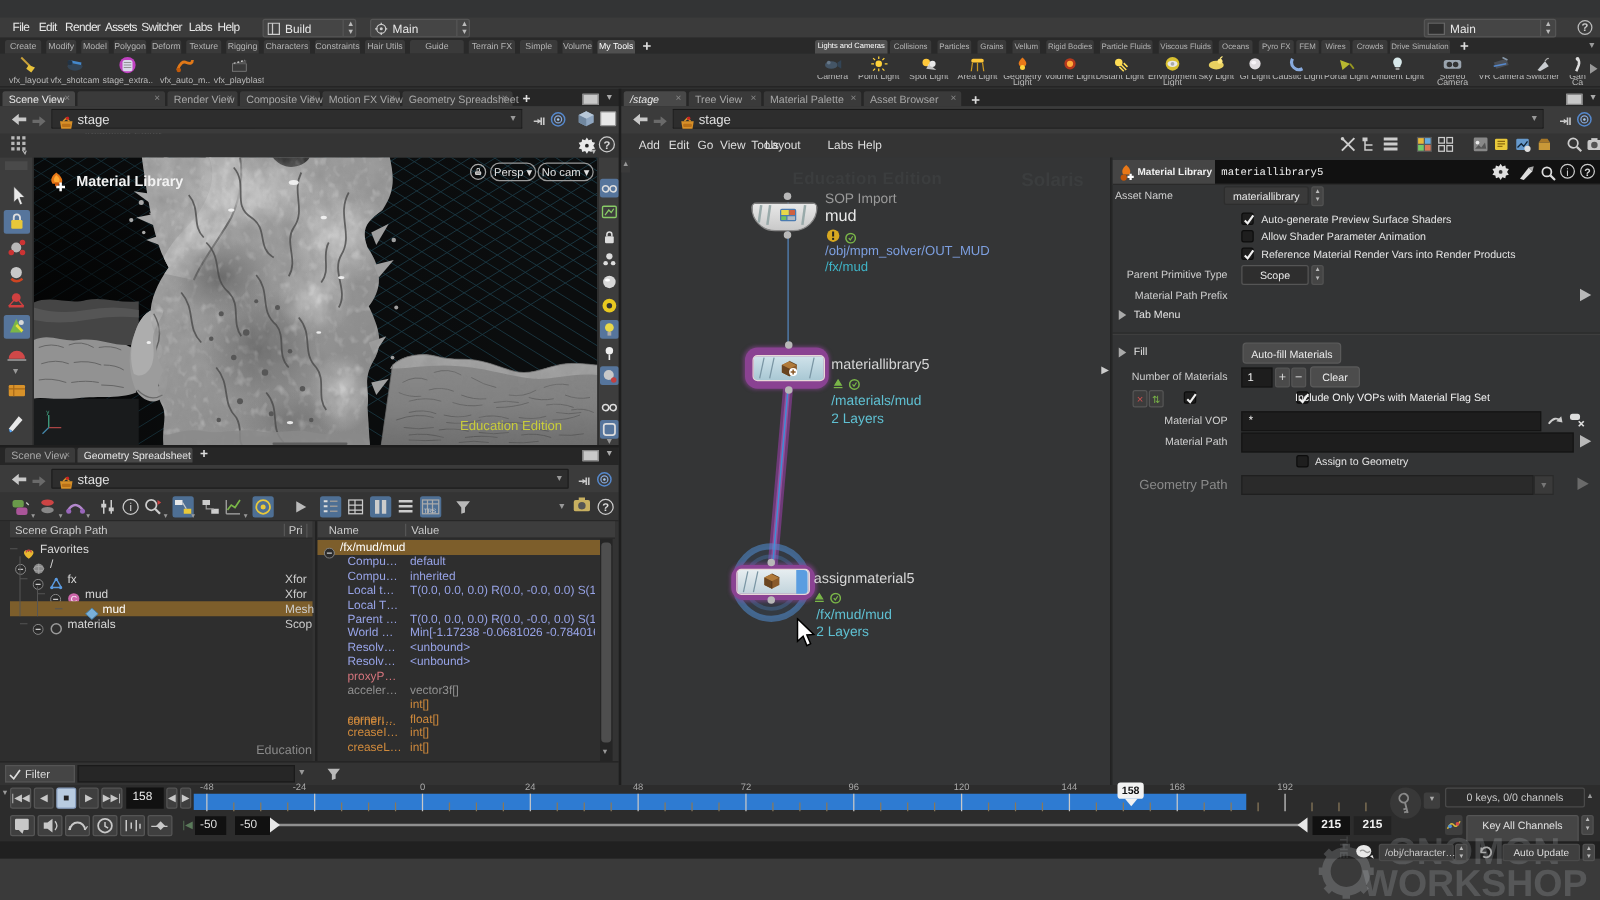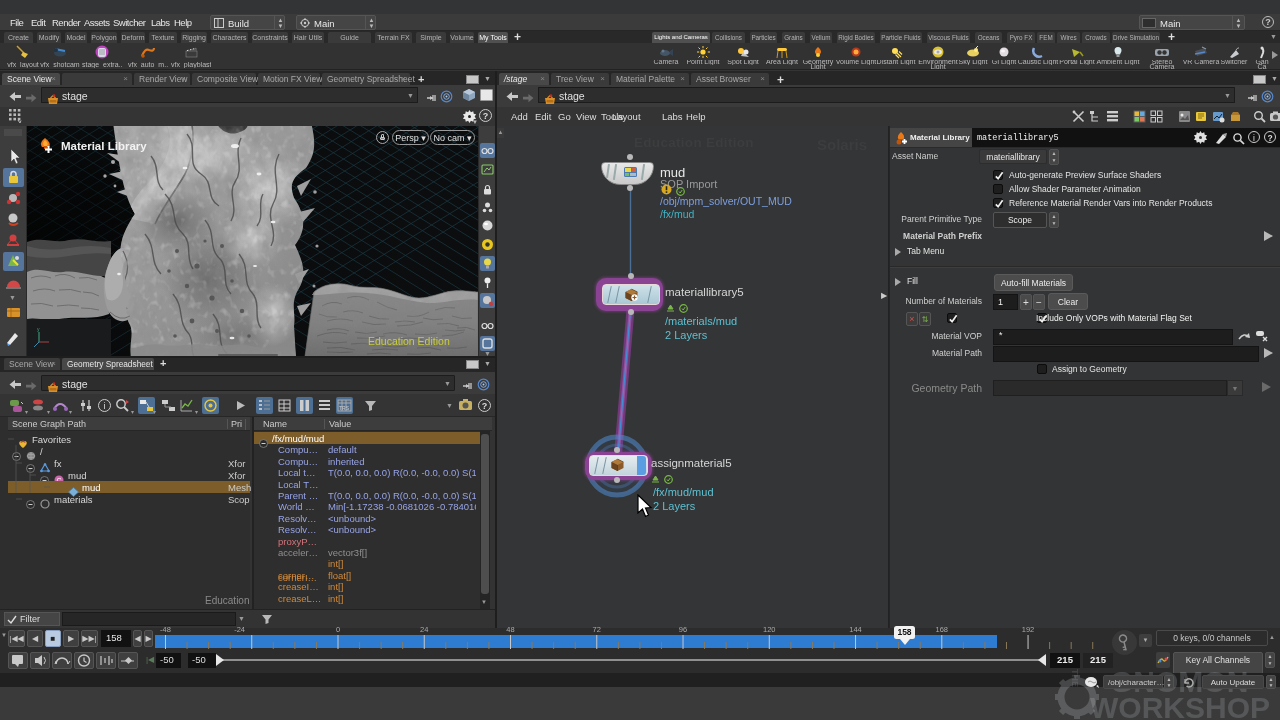--- a/index.html
+++ b/index.html
@@ -845,21 +845,21 @@
 <div class="abs" style="left:145px;top:38px;width:1.5px;height:16px;background:#9aa;transform:rotate(8deg)"></div>
 <div class="abs" style="left:126px;top:39px;width:15px;height:14px;"><svg width="15" height="14" viewBox="0 0 15 14">
           <rect x="1" y="2" width="13" height="10" rx="1.5" fill="#4a7ab0"></rect>
           <rect x="2" y="3" width="6" height="4" fill="#e8d84a"></rect>
           <rect x="8.5" y="3" width="4.5" height="4" fill="#d06040"></rect>
           <rect x="2" y="8" width="4" height="3" fill="#70c060"></rect>
           <rect x="7" y="8" width="6" height="3" fill="#b0b8c0"></rect>
         </svg></div>
 <div class="abs" style="left:130px;top:28px;width:6px;height:6px;border-radius:50%;background:#b8b8b8;"></div>
 <div class="abs" style="left:130px;top:59px;width:6px;height:6px;border-radius:50%;background:#b8b8b8;"></div>
-<div class="abs" style="left:163px;top:27px;font-size:11px;color:#9a9a9a;margin-top:25px;">SOP Import</div>
+<div class="abs" style="left:163px;top:27px;font-size:11px;color:#9a9a9a;">SOP Import</div>
 <div class="abs" style="left:163px;top:39px;font-size:13px;color:#e8e8e8;">mud</div>
 <div class="abs" style="left:164px;top:55px;"><svg width="11" height="11" viewBox="0 0 11 11">
           <circle cx="5.5" cy="5.5" r="5" fill="#d8a820"></circle>
           <rect x="4.7" y="2.2" width="1.6" height="4" fill="#222"></rect>
           <rect x="4.7" y="7.3" width="1.6" height="1.6" fill="#222"></rect>
         </svg></div>
 <div class="abs" style="left:179px;top:56px;"><svg width="9" height="9" viewBox="0 0 9 9">
           <circle cx="4.5" cy="4.5" r="3.8" fill="none" stroke="#7ab648" stroke-width="1.2"></circle>
           <path d="M3 4.5 l1.2 1.5 2-3" stroke="#7ab648" stroke-width="1" fill="none"></path>
         </svg></div>
@@ -959,21 +959,21 @@
       <div class="abs" style="left:119px;top:58px;font-size:8.5px;color:#e4e4e4;">Allow Shader Parameter Animation</div>
       <div class="abs" style="left:103px;top:72px;width:10px;height:10px;background:#1e1e1e;border:1px solid #0c0c0c;border-radius:2px;">
         <svg style="display:block" width="10" height="10" viewBox="0 0 11 11">
           <path d="M2 6 L4.5 8.5 L9.5 1.5" stroke="#f0f0f0" stroke-width="1.9" fill="none"></path>
         </svg>
       </div>
       <div class="abs" style="left:119px;top:72px;font-size:8.5px;color:#e4e4e4;">Reference Material Render Vars into Render Products</div>
       <div class="abs" style="left:0;top:88px;width:92px;text-align:right;font-size:8.5px;color:#d0d0d0;">Parent Primitive Type</div>
       <div class="abs" style="left:103px;top:86px;width:54px;height:16px;background:#2e2e2e;border:1px solid #555;border-radius:2px;color:#ececec;font-size:8.5px;text-align:center;line-height:15px;">Scope</div>
       <div class="abs" style="left:159px;top:86px;width:10px;height:16px;background:#454545;border-radius:2px;color:#bbb;font-size:5px;text-align:center;line-height:7px;border:1px solid #525252;">▲<br>▼</div>
-      <div class="abs" style="left:0;top:105px;width:92px;text-align:right;font-size:8.5px;color:#d0d0d0;font-weight:bold;">Material Path Prefix</div>
+      <div class="abs" style="left:0;top:105px;width:92px;text-align:right;font-size:8.5px;color:#d0d0d0;">Material Path Prefix</div>
       <div class="abs" style="left:374px;top:105px;width:0;height:0;border-left:9px solid #b8b8b8;border-top:5px solid transparent;border-bottom:5px solid transparent;"></div>
       <div class="abs" style="left:5px;top:122px;width:0;height:0;border-left:6px solid #aaa;border-top:4px solid transparent;border-bottom:4px solid transparent;"></div>
       <div class="abs" style="left:17px;top:120px;font-size:8.5px;color:#e4e4e4;">Tab Menu</div>
       <div class="abs" style="left:0;top:140px;width:391px;height:1px;background:#292929;"></div>
       <div class="abs" style="left:0;top:141px;width:391px;height:1px;background:#3e3e3e;"></div>
       <div class="abs" style="left:5px;top:152px;width:0;height:0;border-left:6px solid #aaa;border-top:4px solid transparent;border-bottom:4px solid transparent;"></div>
       <div class="abs" style="left:17px;top:150px;font-size:8.5px;color:#e4e4e4;">Fill</div>
       <div class="abs" style="left:104px;top:148px;width:79px;height:17px;background:#4c4c4c;border:1px solid #5a5a5a;border-radius:3px;color:#ececec;font-size:8.5px;text-align:center;line-height:16px;">Auto-fill Materials</div>
       <div class="abs" style="left:0;top:170px;width:92px;text-align:right;font-size:8.5px;color:#d0d0d0;">Number of Materials</div>
       <div class="abs" style="left:103px;top:168px;width:25px;height:16px;background:#1d1d1d;border:1px solid #141414;color:#f2f2f2;font-size:9px;line-height:15px;padding-left:4px;">1</div>

